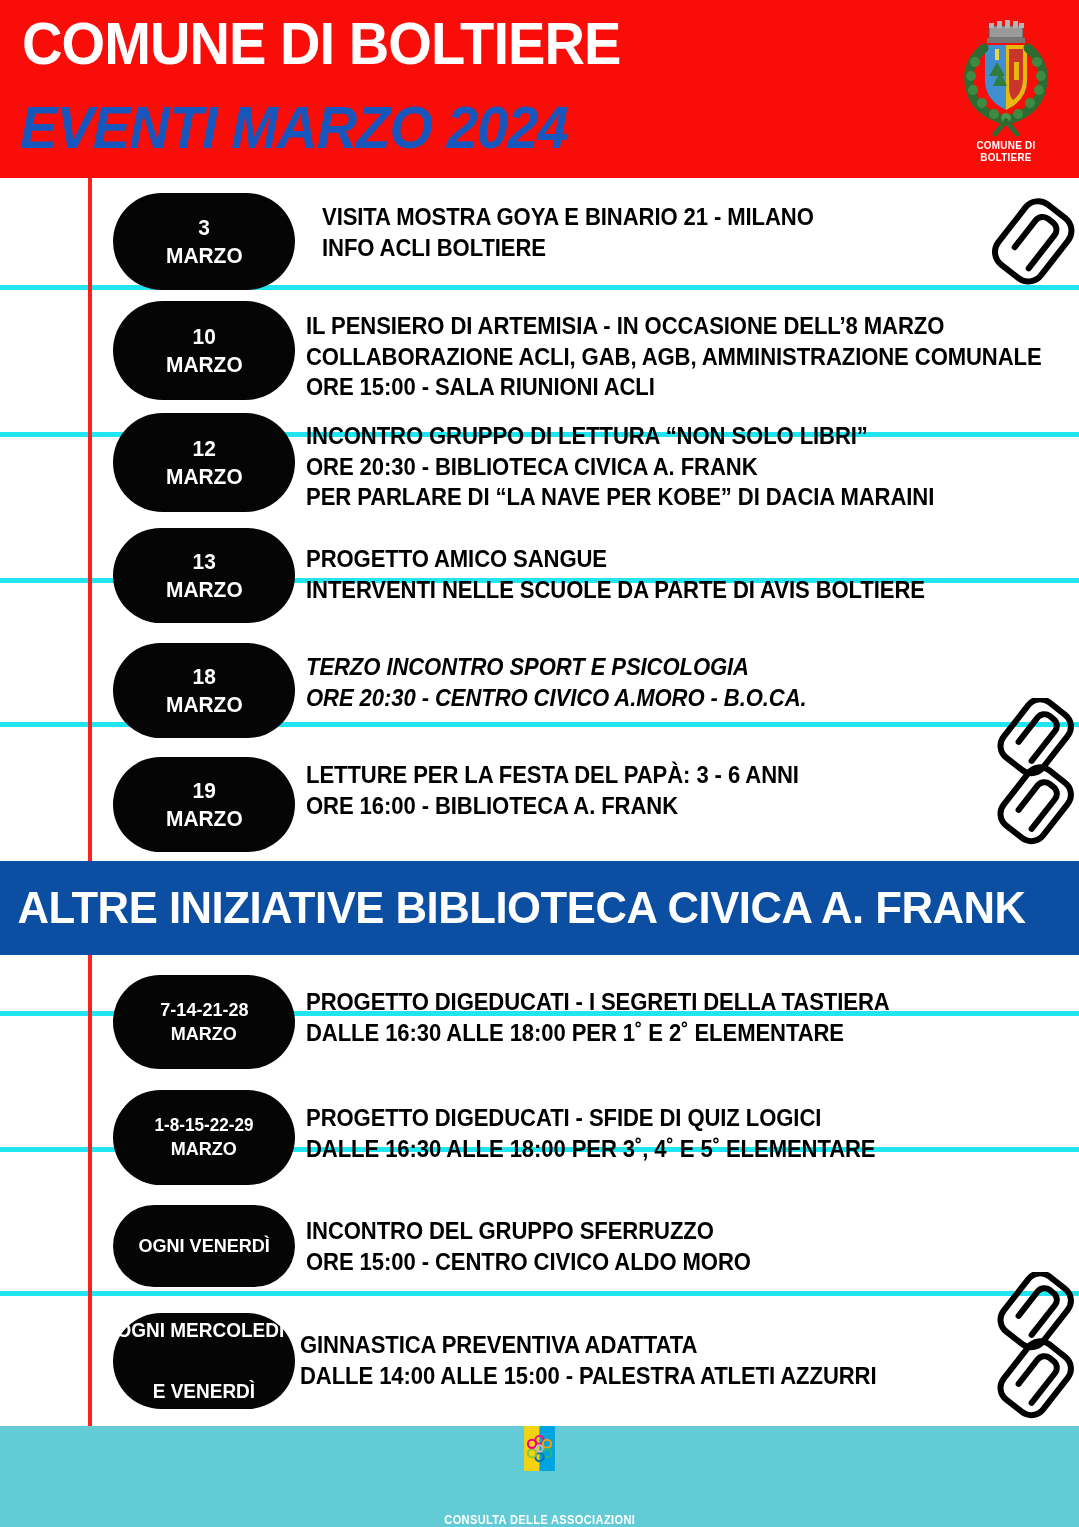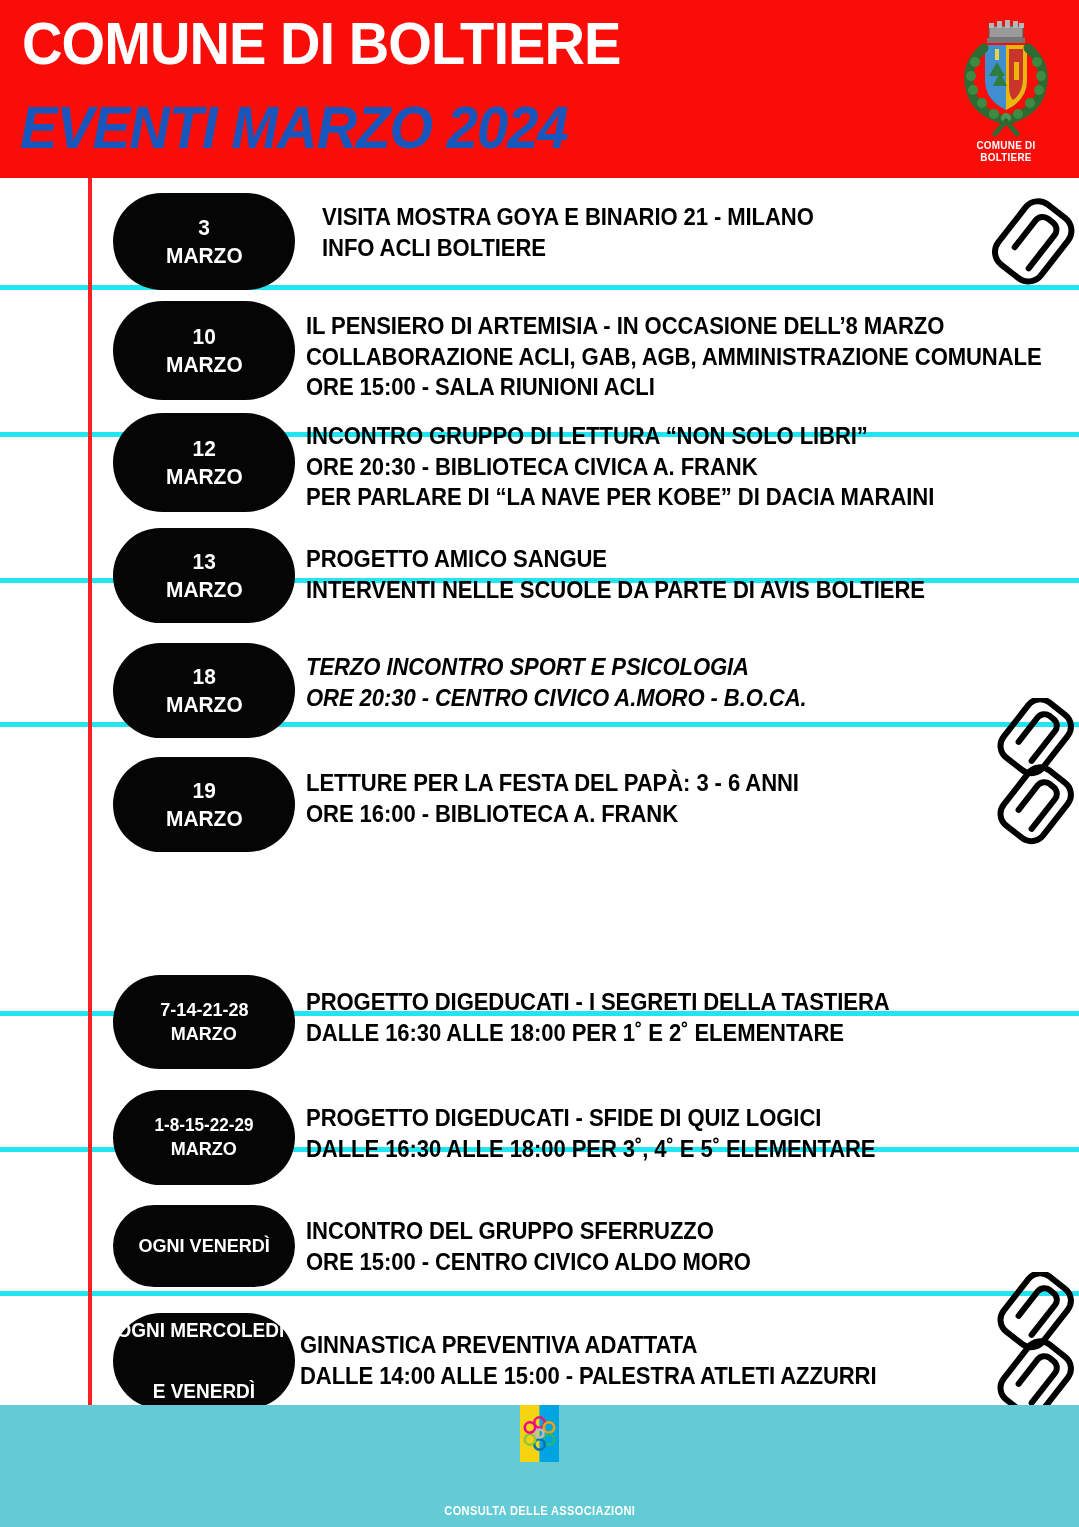--- a/index.html
+++ b/index.html
@@ -151,27 +151,27 @@
     letter-spacing:-0.5px;
     transform:scaleX(0.97);
     transform-origin:left center;
     white-space:nowrap;
   }
 
   
   .footer {
     position:absolute;
     left:0; bottom:0;
-    width:1079px; height:122px;
+    width:1079px; height:101px;
     background:#63cbd6;
     z-index:7;
     display:flex;
     flex-direction:column;
     align-items:center;
-    justify-content:flex-start;
+    justify-content:center;
     gap:35px;
   }
   .footer-logo { width:39px; height:57px; display:block; }
   .footer-caption {
     margin-top:7px;
     color:#ffffff;
     font-size:12px;
     font-weight:bold;
     letter-spacing:0.4px;
     transform:scaleX(0.92);
@@ -291,26 +291,29 @@
       <div>TERZO INCONTRO SPORT E PSICOLOGIA</div>
       <div>ORE 20:30 - CENTRO CIVICO A.MORO - B.O.CA.</div>
     </div>
   </div>
 
   <div class="row" style="top:757px;">
     <div class="pill" style="top:0; height:95px;">
       <span class="pill-date">19</span>
       <span class="pill-month">MARZO</span>
     </div>
-    <div class="desc" style="top:11px;">
+    <div class="desc" style="top:3px;">
       <div>LETTURE PER LA FESTA DEL PAPÀ: 3 - 6 ANNI</div>
       <div>ORE 16:00 - BIBLIOTECA A. FRANK</div>
     </div>
   </div>
 
+  <div class="banner" style="top:861px; height:94px;">
+    <div class="banner-text">ALTRE INIZIATIVE BIBLIOTECA CIVICA A. FRANK</div>
+  </div>
 
   <div class="row" style="top:975px;">
     <div class="pill small" style="top:0; height:94px;">
       <span class="pill-date">7-14-21-28</span>
       <span class="pill-month">MARZO</span>
     </div>
     <div class="desc" style="top:12px;">
       <div>PROGETTO DIGEDUCATI - I SEGRETI DELLA TASTIERA</div>
       <div>DALLE 16:30 ALLE 18:00 PER 1˚ E 2˚ ELEMENTARE</div>
     </div>

